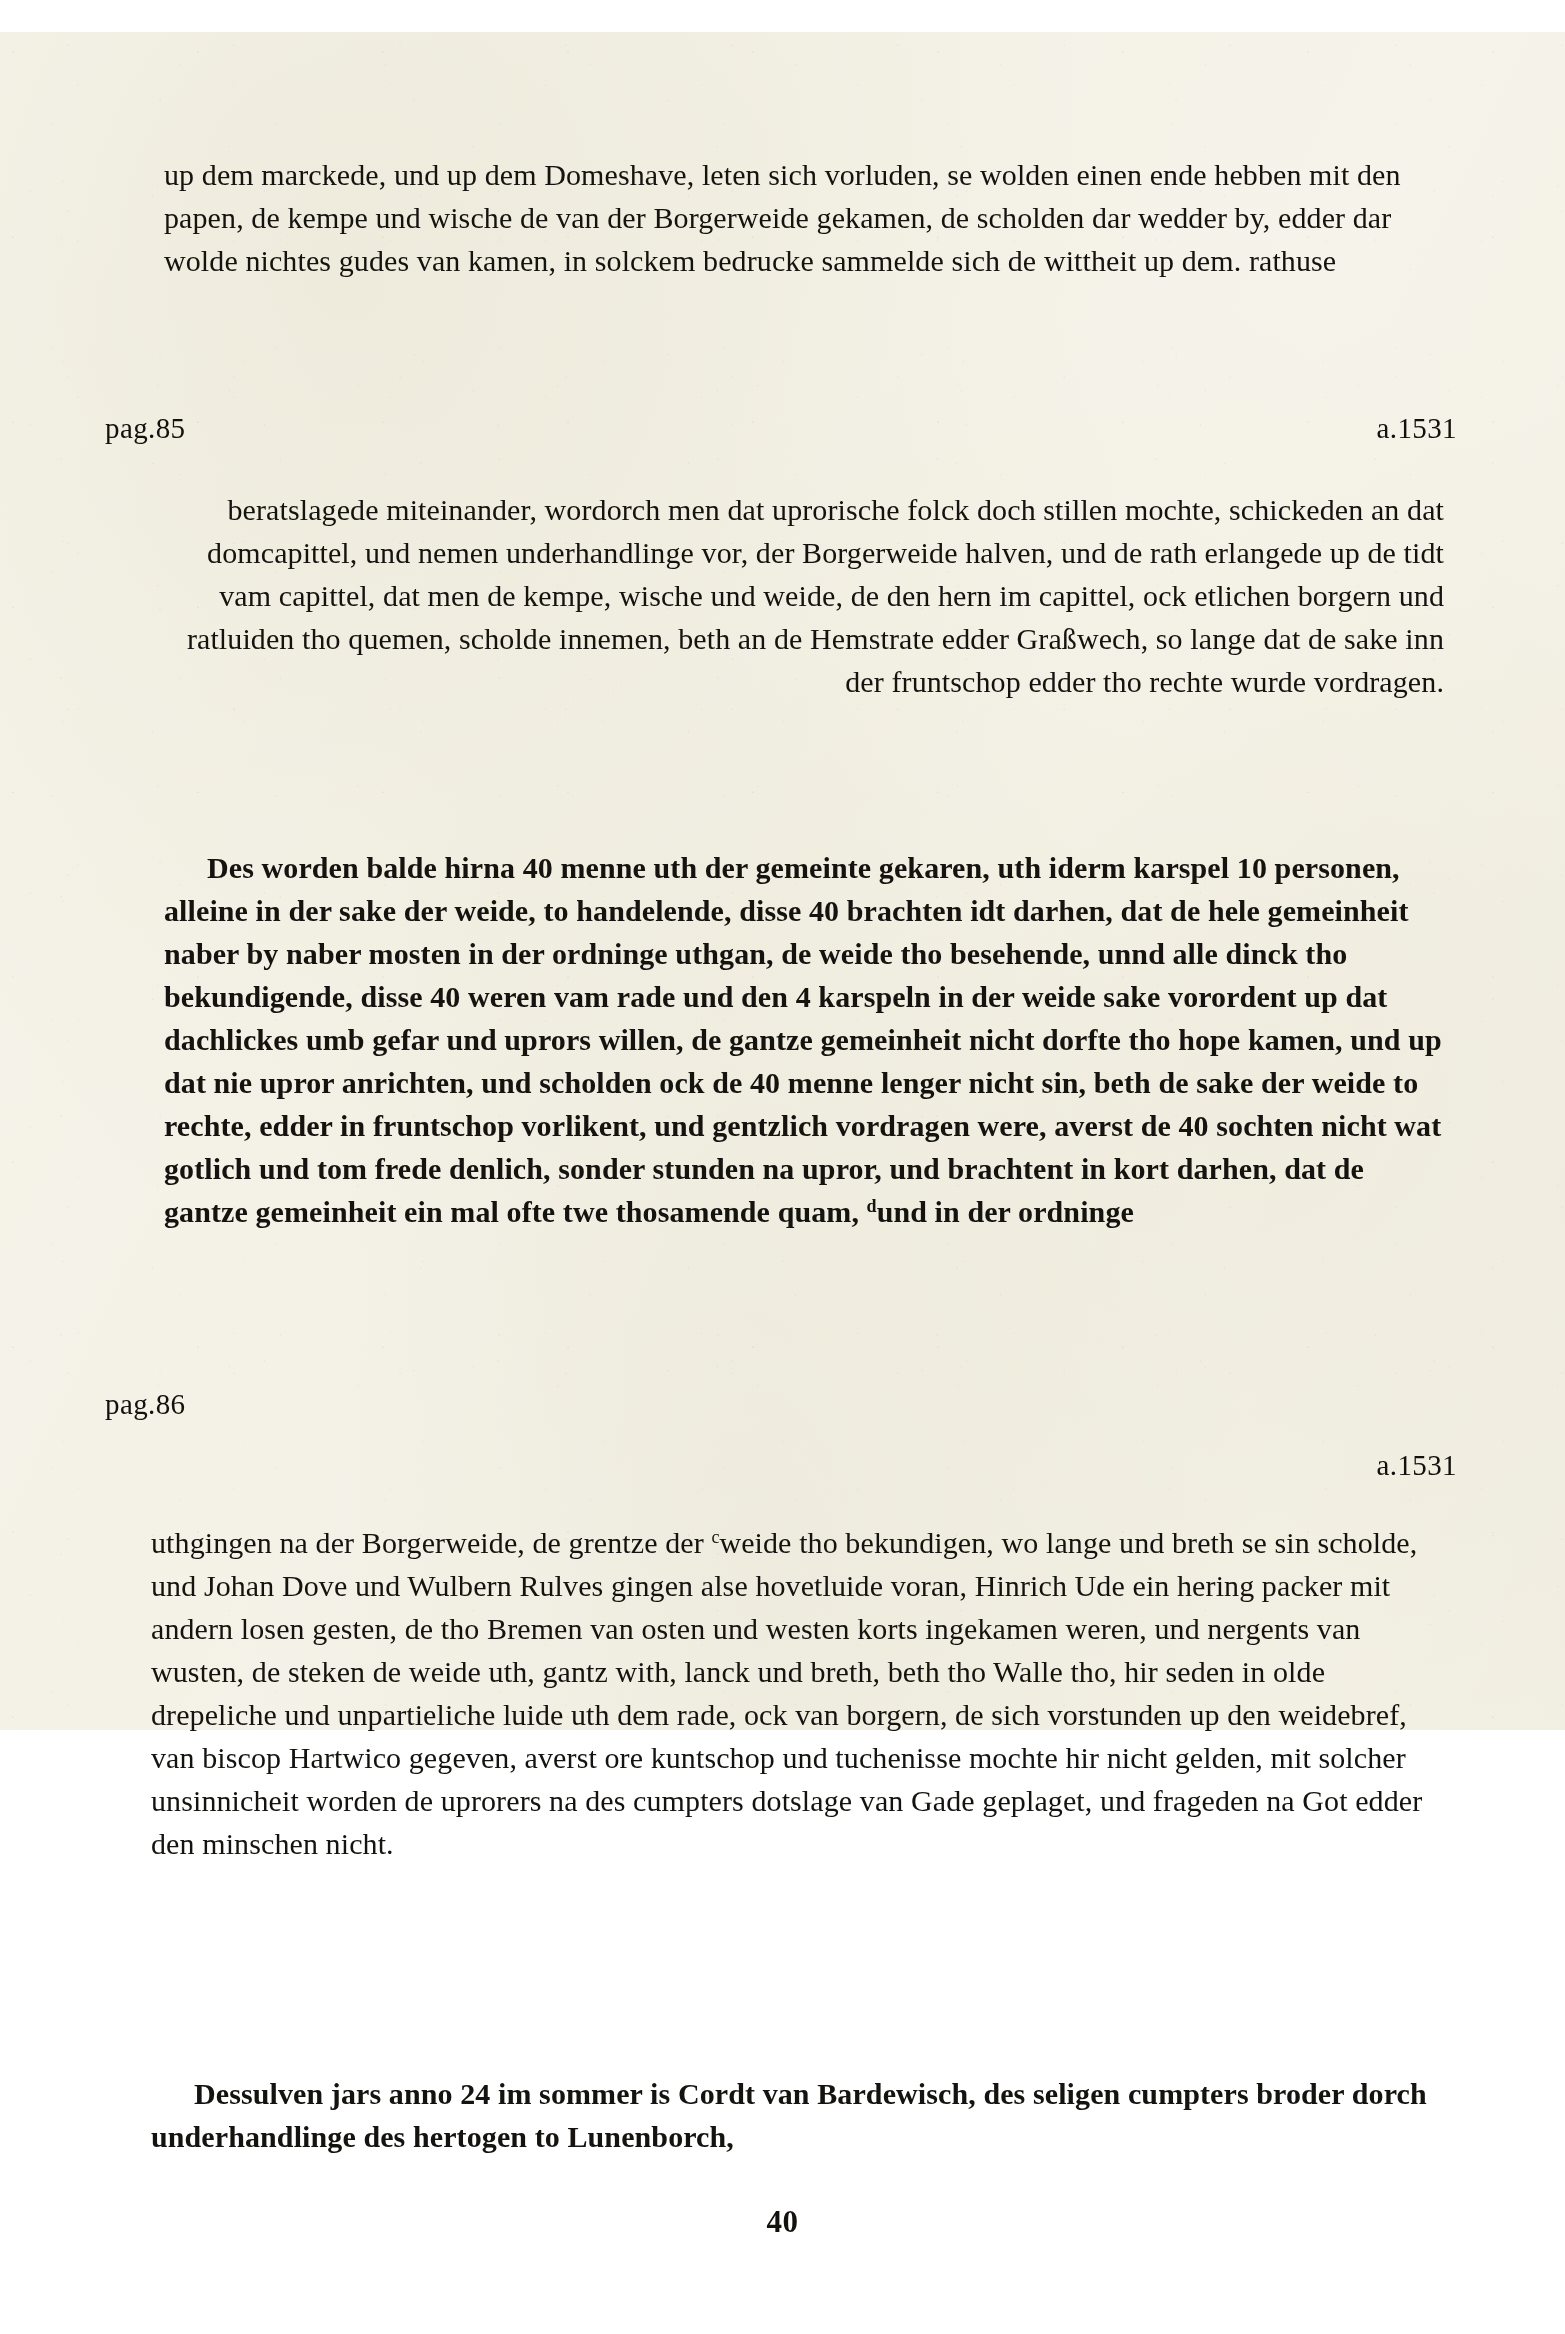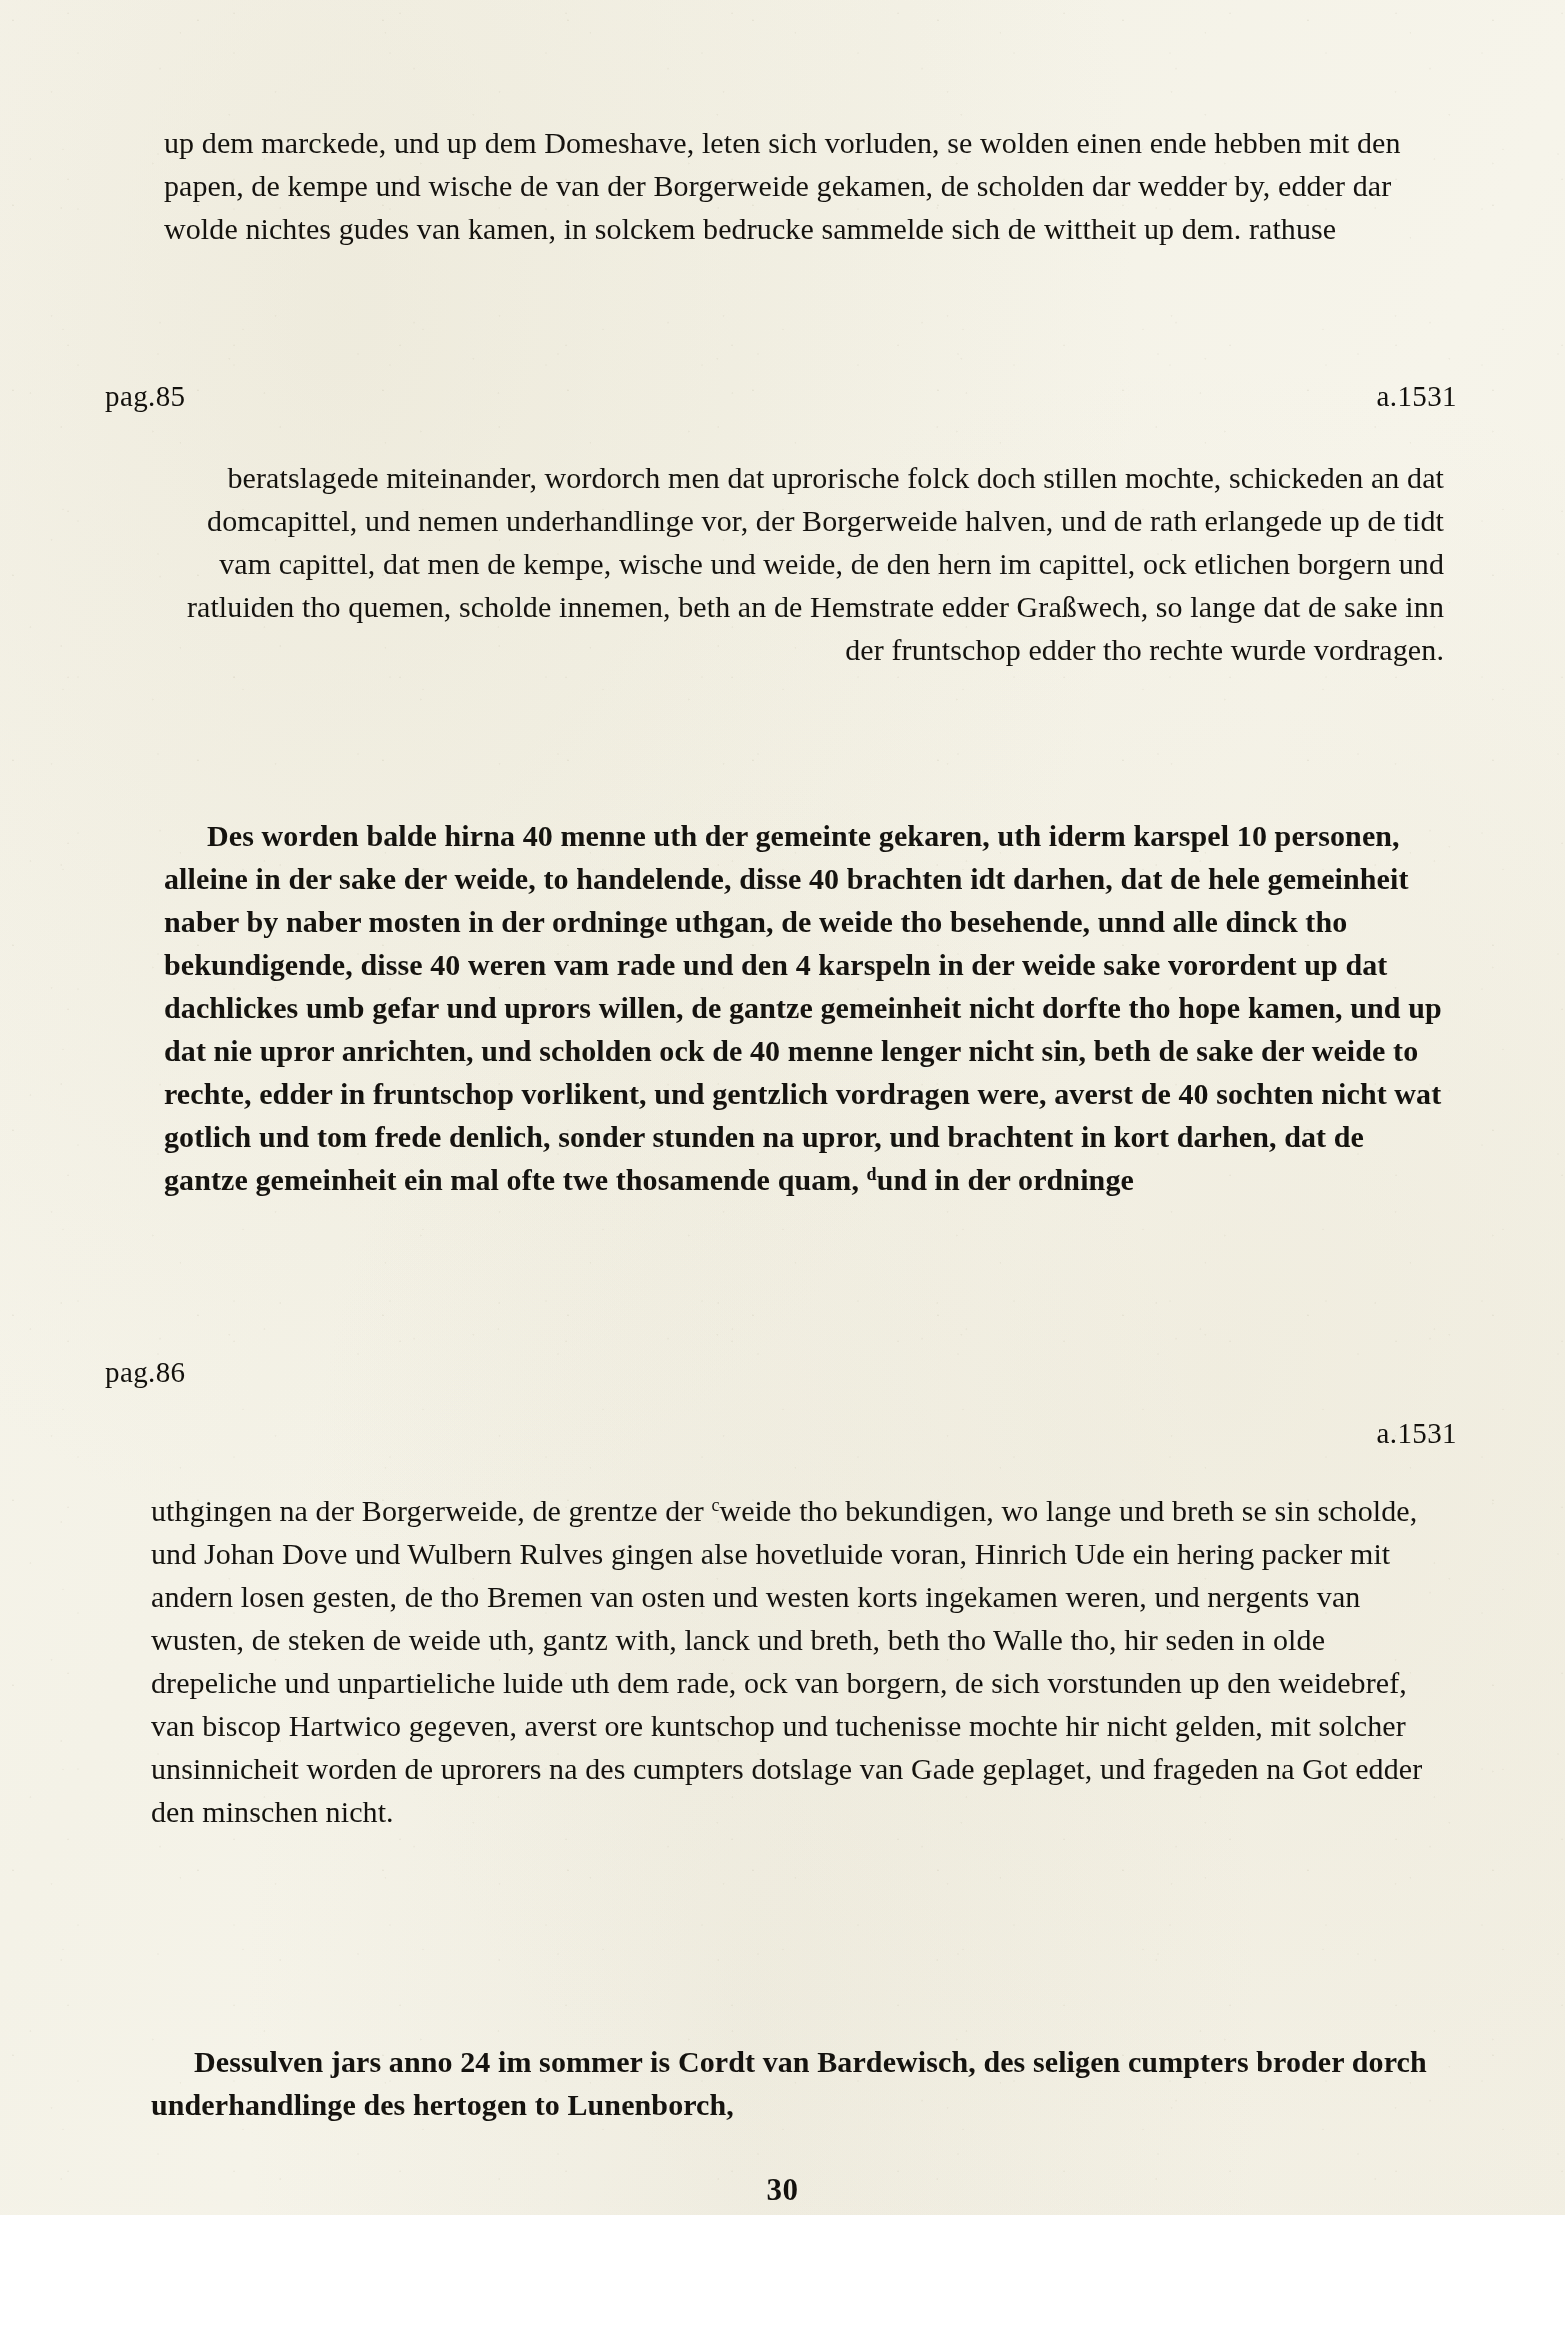--- a/index.html
+++ b/index.html
@@ -10,27 +10,28 @@
   body {
     width: 1565px;
     height: 2335px;
     overflow: hidden;
     font-family: "Liberation Serif", "DejaVu Serif", serif;
   }
 
   .page {
     position: relative;
     width: 1565px;
-    height: 2215px;
+    height: 1698px;
     background:
       radial-gradient(ellipse at 22% 14%, rgba(222,216,192,0.30) 0%, rgba(222,216,192,0) 46%),
       radial-gradient(ellipse at 78% 62%, rgba(226,220,198,0.26) 0%, rgba(226,220,198,0) 52%),
       radial-gradient(ellipse at 48% 92%, rgba(214,208,186,0.22) 0%, rgba(214,208,186,0) 44%),
       linear-gradient(115deg, #f7f5ec 0%, #f4f2e7 35%, #f6f4ea 62%, #f2efe3 100%);
     box-sizing: border-box;
+    margin-top: 32px;
   }
 
   
   .grain {
     position: absolute;
     inset: 0;
     pointer-events: none;
     opacity: 0.55;
     background-image:
       radial-gradient(circle at 7% 11%, rgba(150,140,110,0.22) 0.6px, transparent 1.2px),
@@ -141,17 +142,17 @@
     <div class="runhead right" style="top:1417px;">a.1531</div>
 
     <div class="block" id="blk-four">
       <p><span>uthgingen na der Borgerweide, de grentze der </span><sup class="marker">c</sup><span>weide tho bekundigen, wo lange und breth se sin scholde, und Johan Dove und Wulbern Rulves gingen alse hovetluide voran, Hinrich Ude ein hering packer mit andern losen gesten, de tho Bremen van osten und westen korts ingekamen weren, und nergents van wusten, de steken de weide uth, gantz with, lanck und breth, beth tho Walle tho, hir seden in olde drepeliche und unpartieliche luide uth dem rade, ock van borgern, de sich vorstunden up den weidebref, van biscop Hartwico gegeven, averst ore kuntschop und tuchenisse mochte hir nicht gelden, mit solcher unsinnicheit worden de uprorers na des cumpters dotslage van Gade geplaget, und frageden na Got edder den minschen nicht.</span></p>
     </div>
 
     <div class="block" id="blk-five">
       <p class="indent">Dessulven jars anno 24 im sommer is Cordt van Bardewisch, des seligen cumpters broder dorch underhandlinge des hertogen to Lunenborch,</p>
     </div>
 
-    <div class="folio" id="folio-50">30</div>
+    <div class="folio" id="folio-50">40</div>
 
   </div>
 </div>
 
 
 </body></html>

